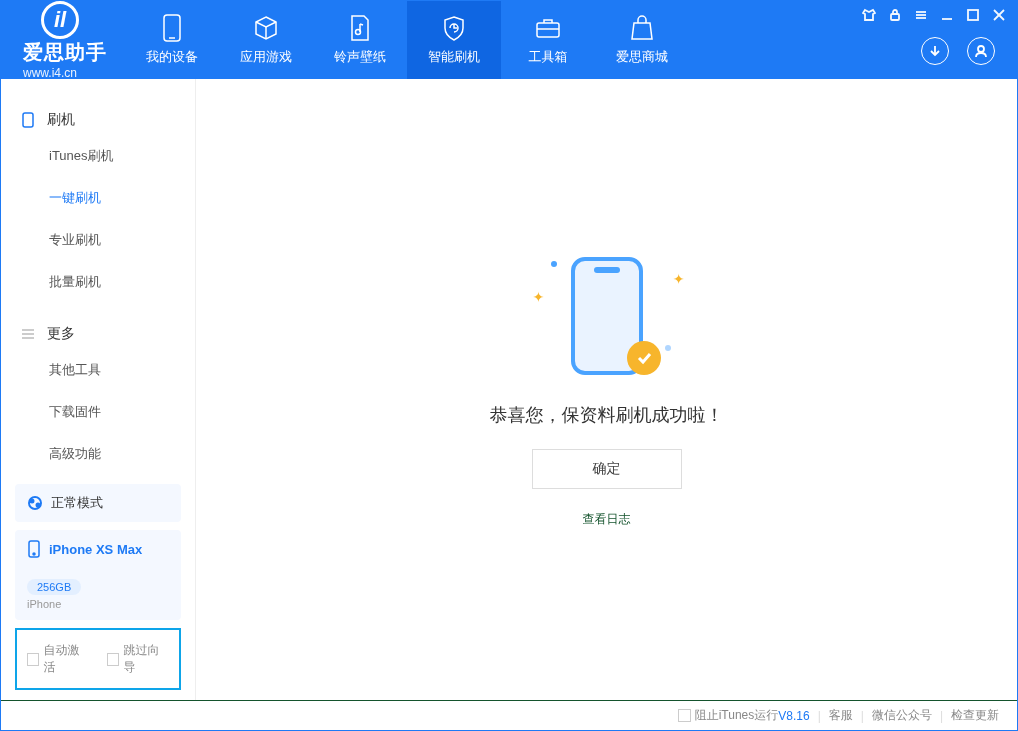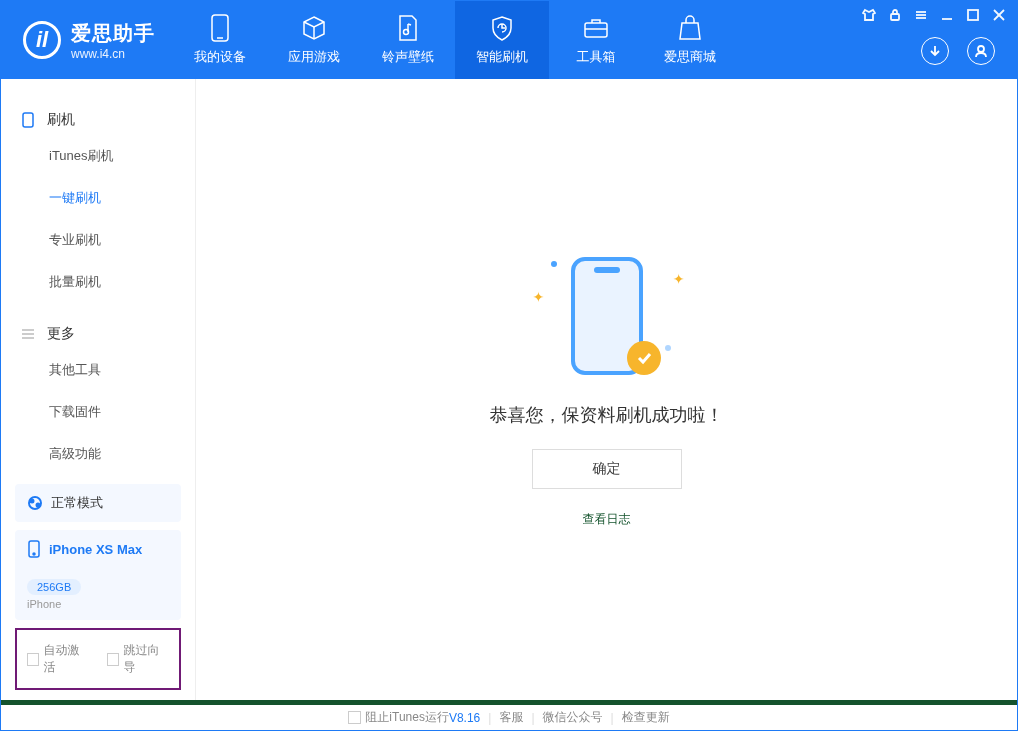--- a/index.html
+++ b/index.html
@@ -18,20 +18,21 @@
   background: #1e7af5;
   display: flex;
   align-items: center;
   color: #fff;
   position: relative;
 }
 .logo {
   display: flex;
   align-items: center;
   padding: 0 18px 0 22px;
+  flex-direction: column;
 }
 .logo-badge {
   width: 38px;
   height: 38px;
   border-radius: 50%;
   border: 3px solid #fff;
   display: flex;
   align-items: center;
   justify-content: center;
   font-size: 22px;
@@ -113,21 +114,21 @@
   background:#e3efff;
   color:#1e7af5;
   border-radius:10px;
   padding:2px 10px;
   font-size:11px;
   margin-top:21px;
   width:fit-content;
 }
 .device-sub { font-size:11px; color:#999; margin-top:3px; }
 .checkbox-row {
-  border: 2px solid #701a75;
+  border: 2px solid #0ea5e9;
   padding: 12px 10px;
   display:flex;
   gap:18px;
   font-size:12px;
   color:#888;
 }
 .cb { display:flex; align-items:center; gap:4px; cursor:pointer; }
 .cb-box { width:13px; height:13px; border:1px solid #ccc; }
 
 
@@ -173,24 +174,24 @@
   padding: 10px 60px;
   font-size:14px;
   color:#444;
   cursor:pointer;
 }
 .log-link { font-size:12px; color:#14532d; cursor:pointer; }
 
 
 .footer {
   height: 30px;
-  border-top:5px solid #14532d;
+  border-top:1px solid #14532d;
   display:flex;
   align-items:center;
-  justify-content:center;
+  justify-content:flex-end;
   padding:0 18px;
   font-size:12px;
   color:#888;
 }
 .footer-left { display:flex; align-items:center; gap:6px; }
 .footer-right { display:flex; align-items:center; gap:8px; color:#888; }
 .footer-right .ver { color:#1e7af5; }
 .footer-right span { cursor:pointer; }
 .sep { color:#ddd; }
 </style>

